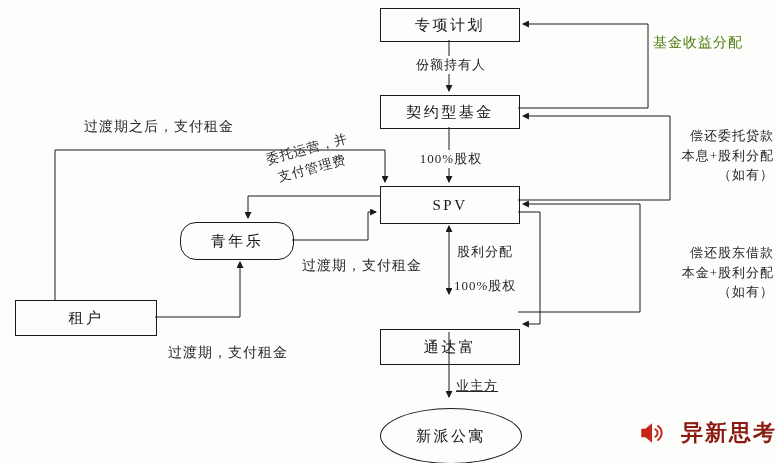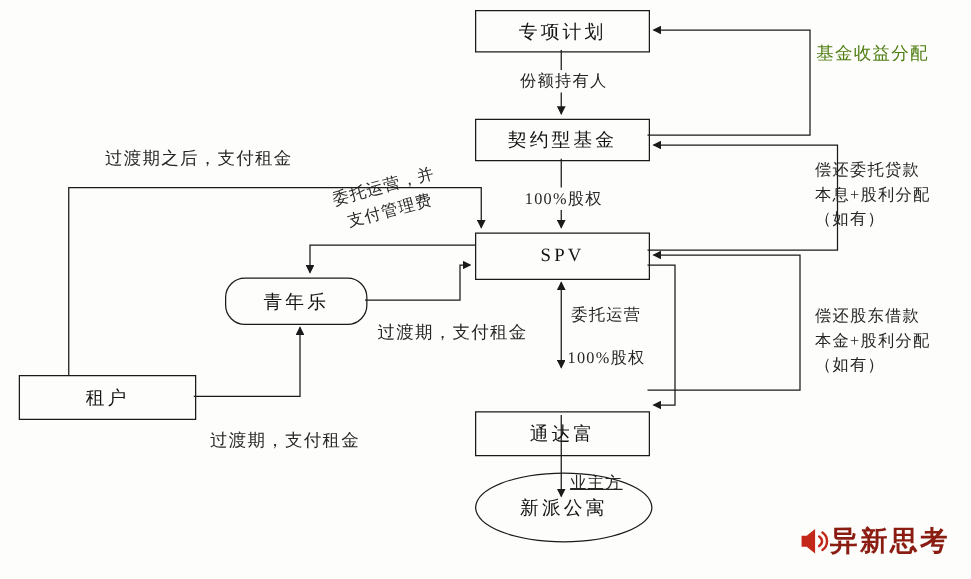--- a/index.html
+++ b/index.html
@@ -4,24 +4,24 @@
 <style>
   html,body{margin:0;padding:0;}
   body{background:#ffffff;font-family:"Liberation Serif","DejaVu Serif",serif;}
   #canvas{position:relative;width:777px;height:463px;background:#fdfdfb;overflow:hidden;}
   #edges{position:absolute;left:0;top:0;}
   .edge{stroke:#1a1a1a;stroke-width:1;fill:none;}
   .node{position:absolute;border:1px solid #1a1a1a;background:transparent;display:flex;align-items:center;justify-content:center;font-size:15px;letter-spacing:2.5px;color:#141414;}
   .ellipse{border-radius:50%;}
   .lbl{position:absolute;font-size:13px;color:#262626;white-space:nowrap;letter-spacing:1px;}
   .bg{background:#fdfdfb;padding:0 2px;text-align:center;}
-  .multiline{white-space:normal;text-align:left;line-height:1.5;}
+  .multiline{white-space:normal;text-align:right;line-height:1.5;}
   .red{color:#4d7c0f;font-size:14px;}
   .rot{transform:rotate(-15deg);transform-origin:left top;text-align:center;line-height:1.55;}
-  #watermark{position:absolute;left:638px;top:418px;display:flex;align-items:center;gap:0;}
+  #watermark{position:absolute;left:638px;top:418px;display:flex;align-items:center;gap:17px;}
   .wm-text{font-size:22px;font-weight:bold;color:#8b1c12;letter-spacing:2px;}
 </style>
 </head>
 <body>
 
 <div id="canvas">
 
   <svg id="edges" width="777" height="463" viewBox="0 0 777 463">
     <defs>
       <marker id="arr" viewBox="0 0 10 10" refX="8.5" refY="5" markerWidth="7" markerHeight="7" orient="auto-start-reverse">
@@ -53,27 +53,27 @@
   </div>
   <div class="node" style="left:180px;top:222px;width:112px;height:36px;border-radius:16px;">
     <span>青年乐</span>
   </div>
   <div class="node" style="left:15px;top:300px;width:140px;height:34px;">
     <span>租户</span>
   </div>
   <div class="node" style="left:380px;top:298px;width:138px;height:34px;margin-top:31px;">
     <span>通达富</span>
   </div>
-  <div class="node ellipse" style="left:380px;top:378px;width:140px;height:54px;">
+  <div class="node ellipse" style="left:380px;top:408px;width:140px;height:54px;">
     <span>新派公寓</span>
   </div>
 
   <div class="lbl bg" style="left:410px;top:56px;width:78px;">份额持有人</div>
   <div class="lbl bg" style="left:410px;top:150px;width:78px;">100%股权</div>
-  <div class="lbl" style="left:457px;top:243px;">委托运营</div>
+  <div class="lbl" style="left:457px;top:243px;">股利分配</div>
   <div class="lbl bg" style="left:452px;top:277px;">100%股权</div>
   <div class="lbl" style="left:456px;top:377px;text-decoration:underline;">业主方</div>
 
   <div class="lbl red" style="left:653px;top:34px;">基金收益分配</div>
 
   <div class="lbl multiline" style="left:652px;top:126px;width:122px;">
     <div>偿还委托贷款</div>
     <div>本息+股利分配</div>
     <div>（如有）</div>
   </div>

